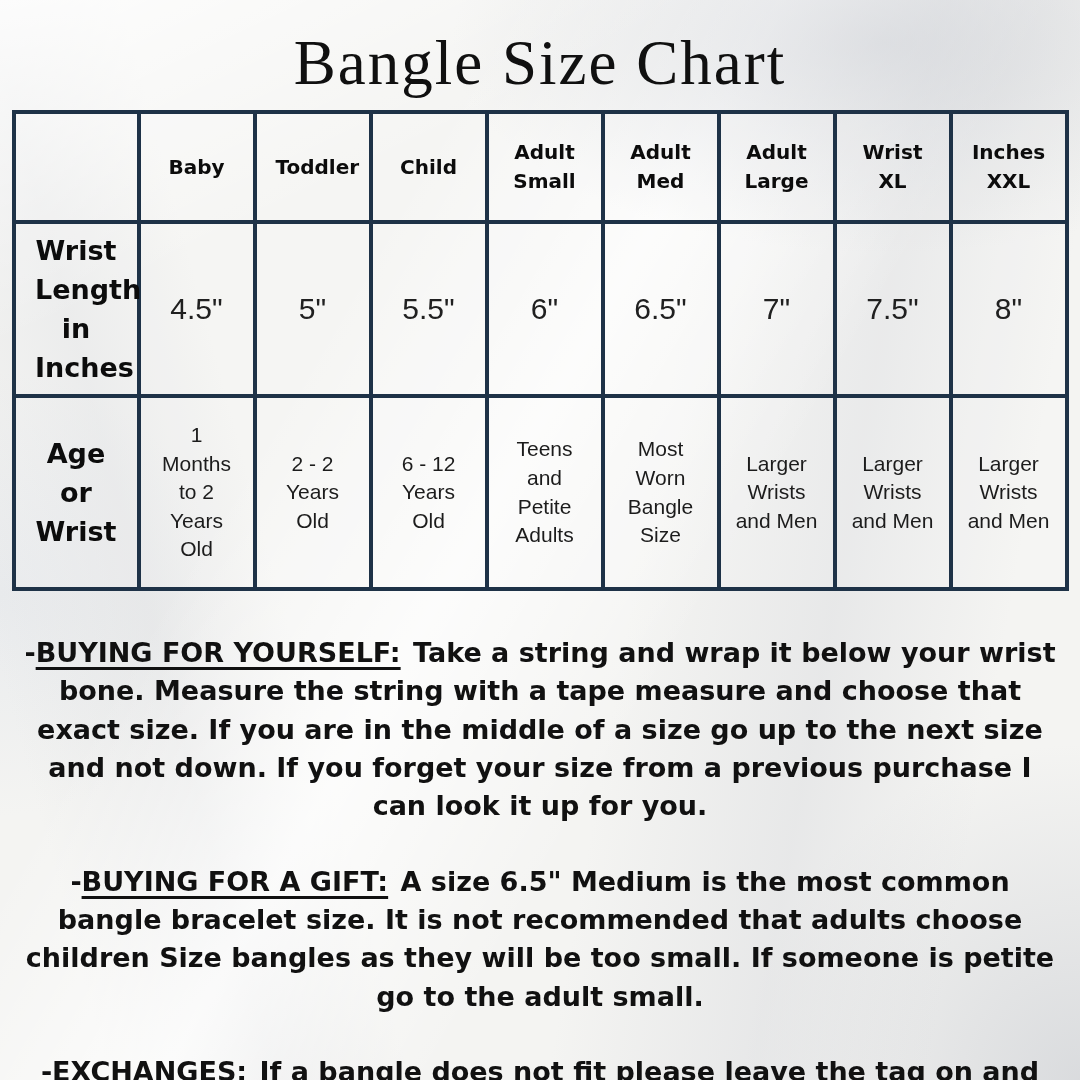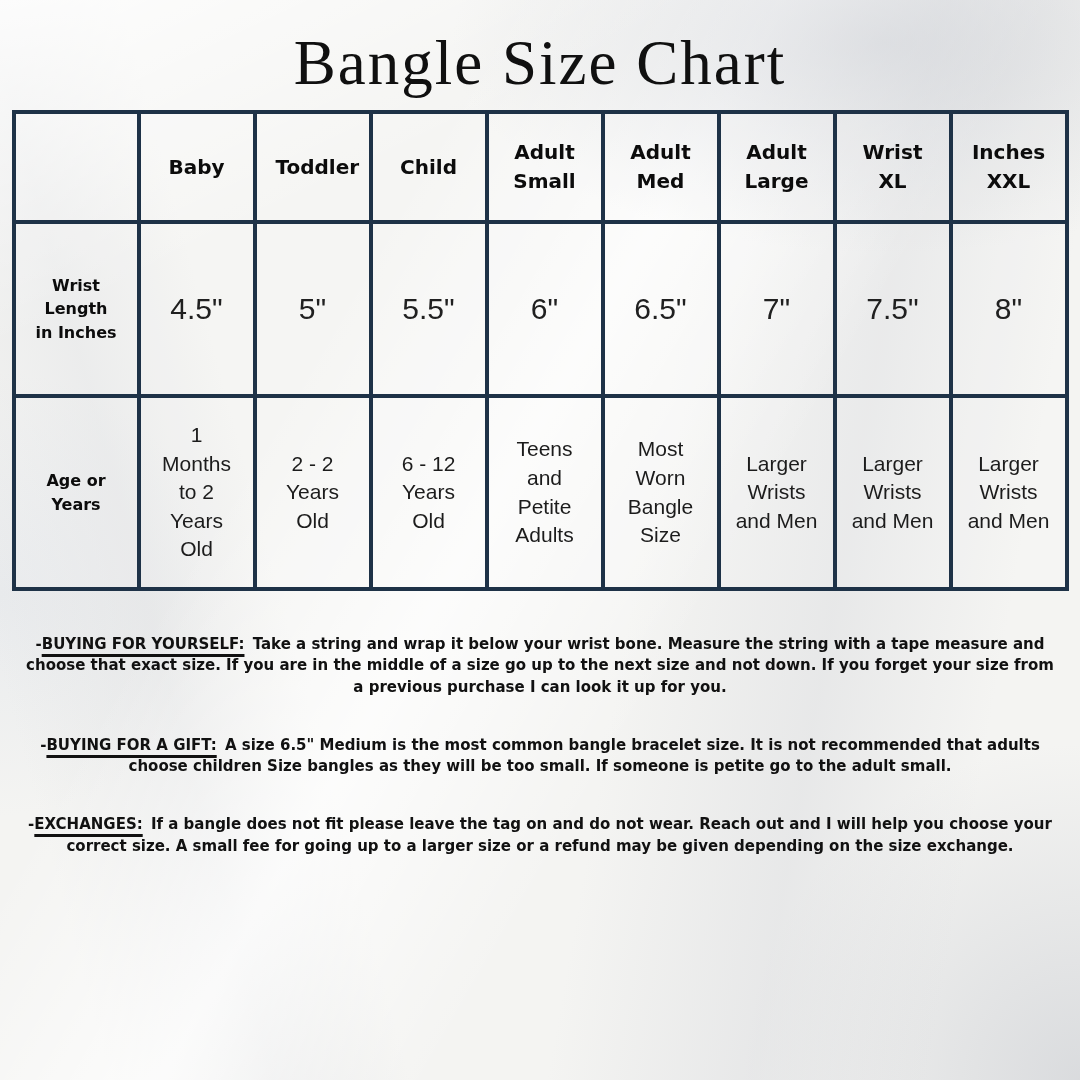--- a/index.html
+++ b/index.html
@@ -66,21 +66,21 @@
     font-weight: 700;
     font-size: 20px;
     line-height: 1.45;
     color: #0c0c0c;
   }
   .lw {
     max-width: 82px;
     margin: 0 auto;
     font-family: "DejaVu Sans", sans-serif;
     font-weight: 700;
-    font-size: 16px;
+    font-size: 27px;
     line-height: 1.45;
     color: #0c0c0c;
   }
   .num {
     font-family: "Liberation Sans", sans-serif;
     font-weight: 400;
     font-size: 30px;
     color: #202020;
   }
   .age {
@@ -96,21 +96,21 @@
   
   .notes {
     margin-top: 43px;
     text-align: center;
   }
   .note {
     max-width: 1040px;
     margin: 4px auto 37px auto;
     font-family: "DejaVu Sans", sans-serif;
     font-weight: 700;
-    font-size: 15px;
+    font-size: 27px;
     line-height: 1.42;
     color: #111111;
   }
   .note .lbl {
     text-decoration: underline;
     text-decoration-thickness: 2.5px;
     text-underline-offset: 5px;
     margin-right: 3px;
   }
 </style>
@@ -189,21 +189,21 @@
         <td>
             <div class="num">7.5"</div>
           </td>
         <td>
             <div class="num">8"</div>
           </td>
       </tr>
 
       <tr class="row-age">
         <th>
-            <div class="lw">Age or Years</div>
+            <div class="lw">Age or Wrist</div>
           </th>
         <td>
             <div class="age">1 Months to 2 Years Old</div>
           </td>
         <td>
             <div class="age">2 - 2 Years Old</div>
           </td>
         <td>
             <div class="age">6 - 12 Years Old</div>
           </td>

